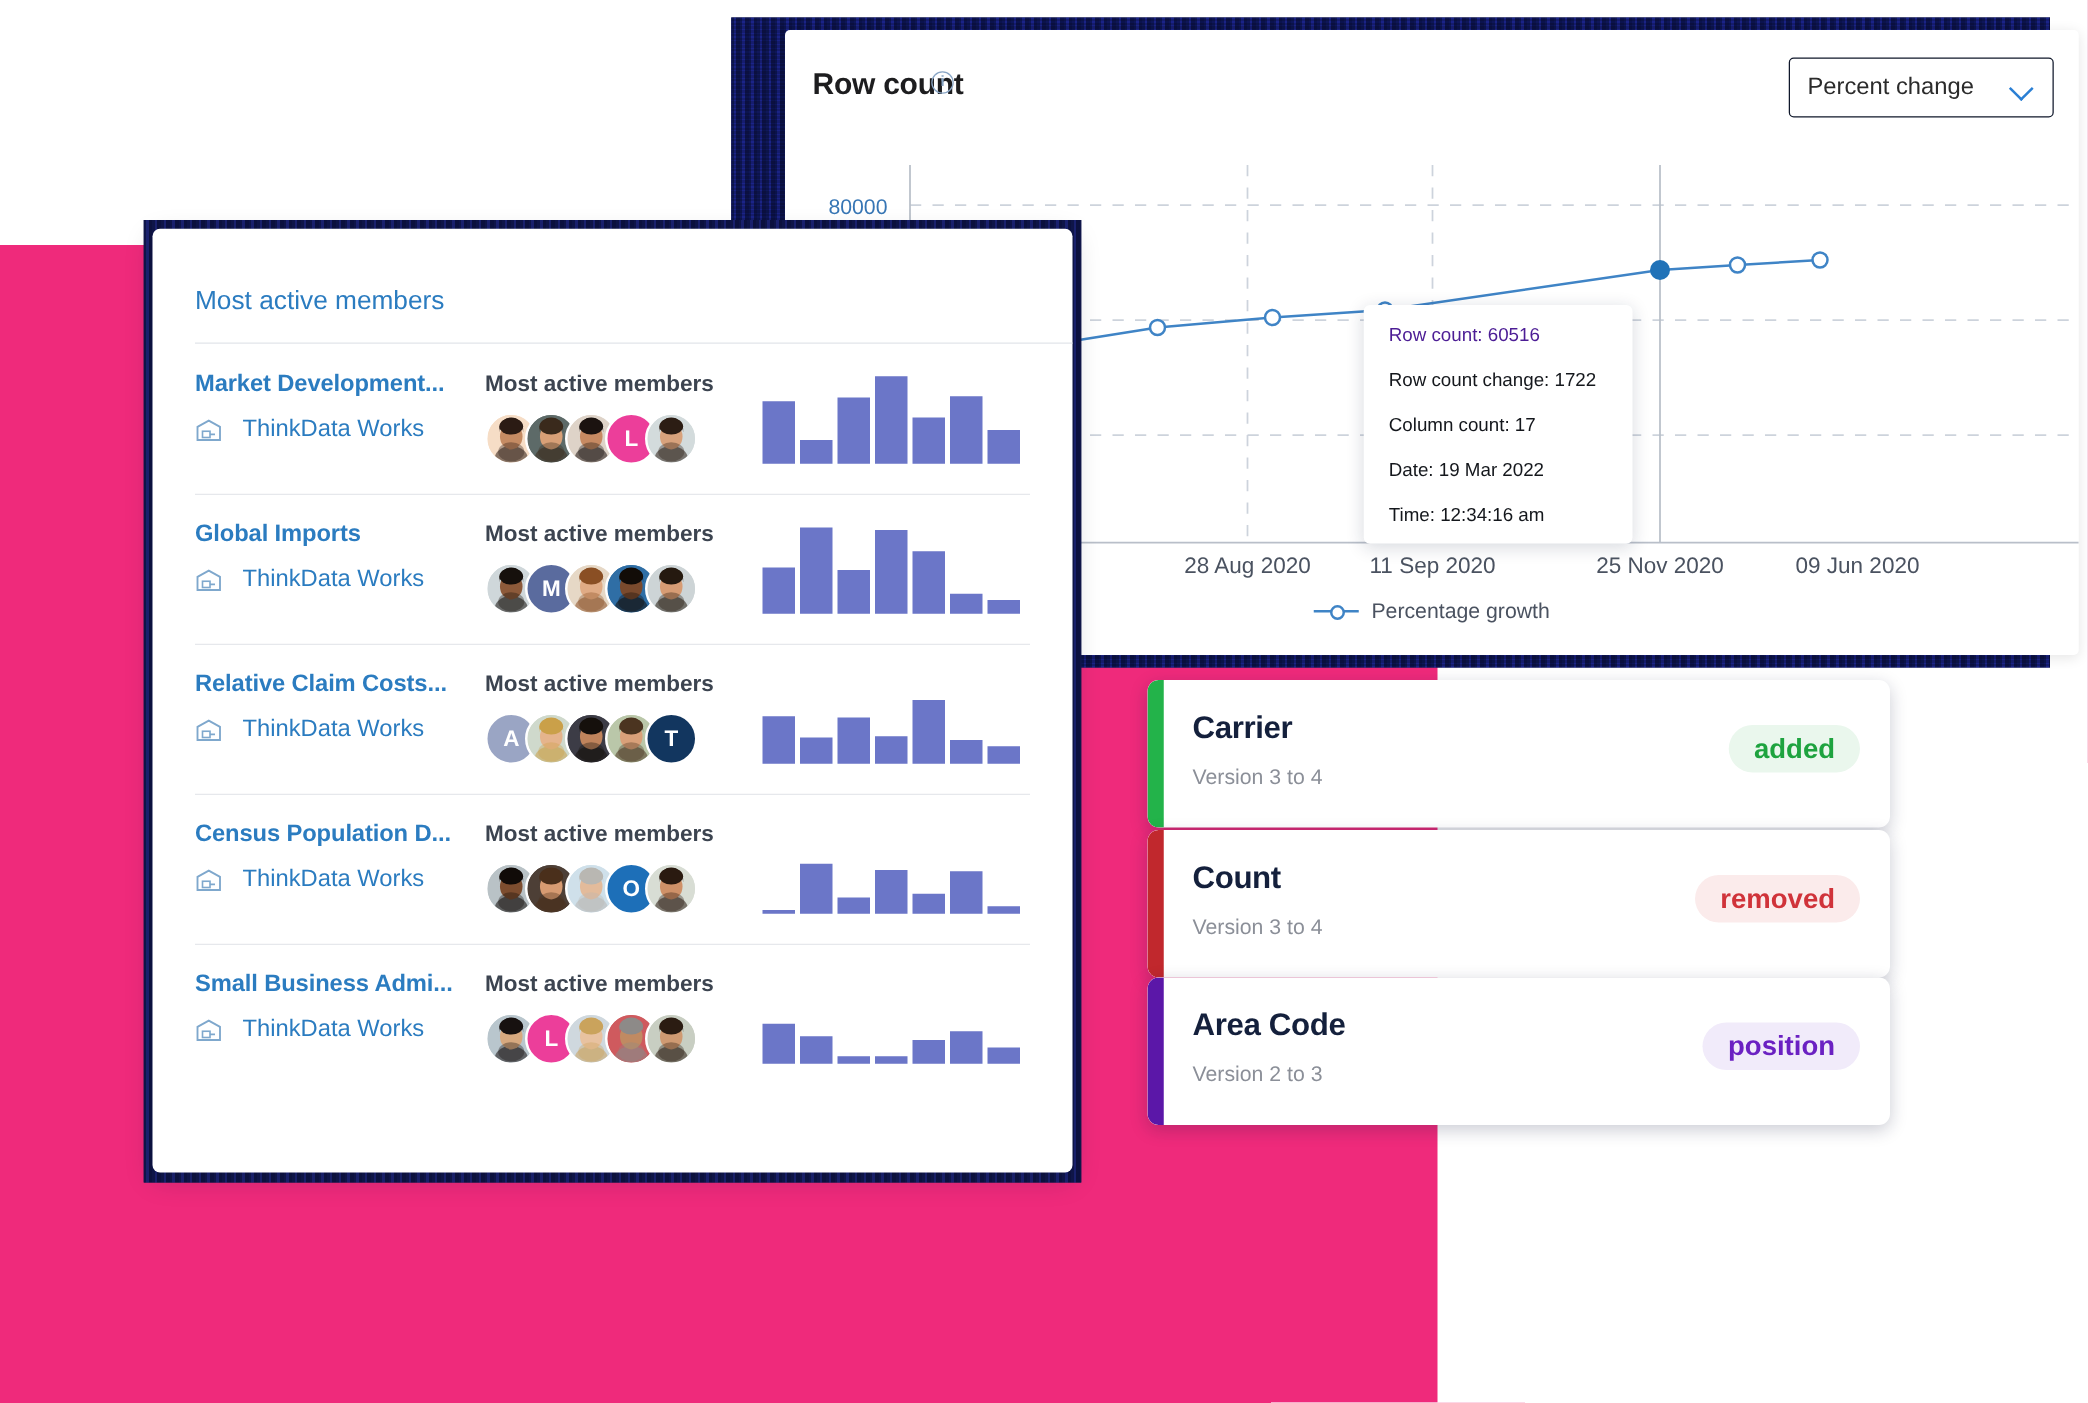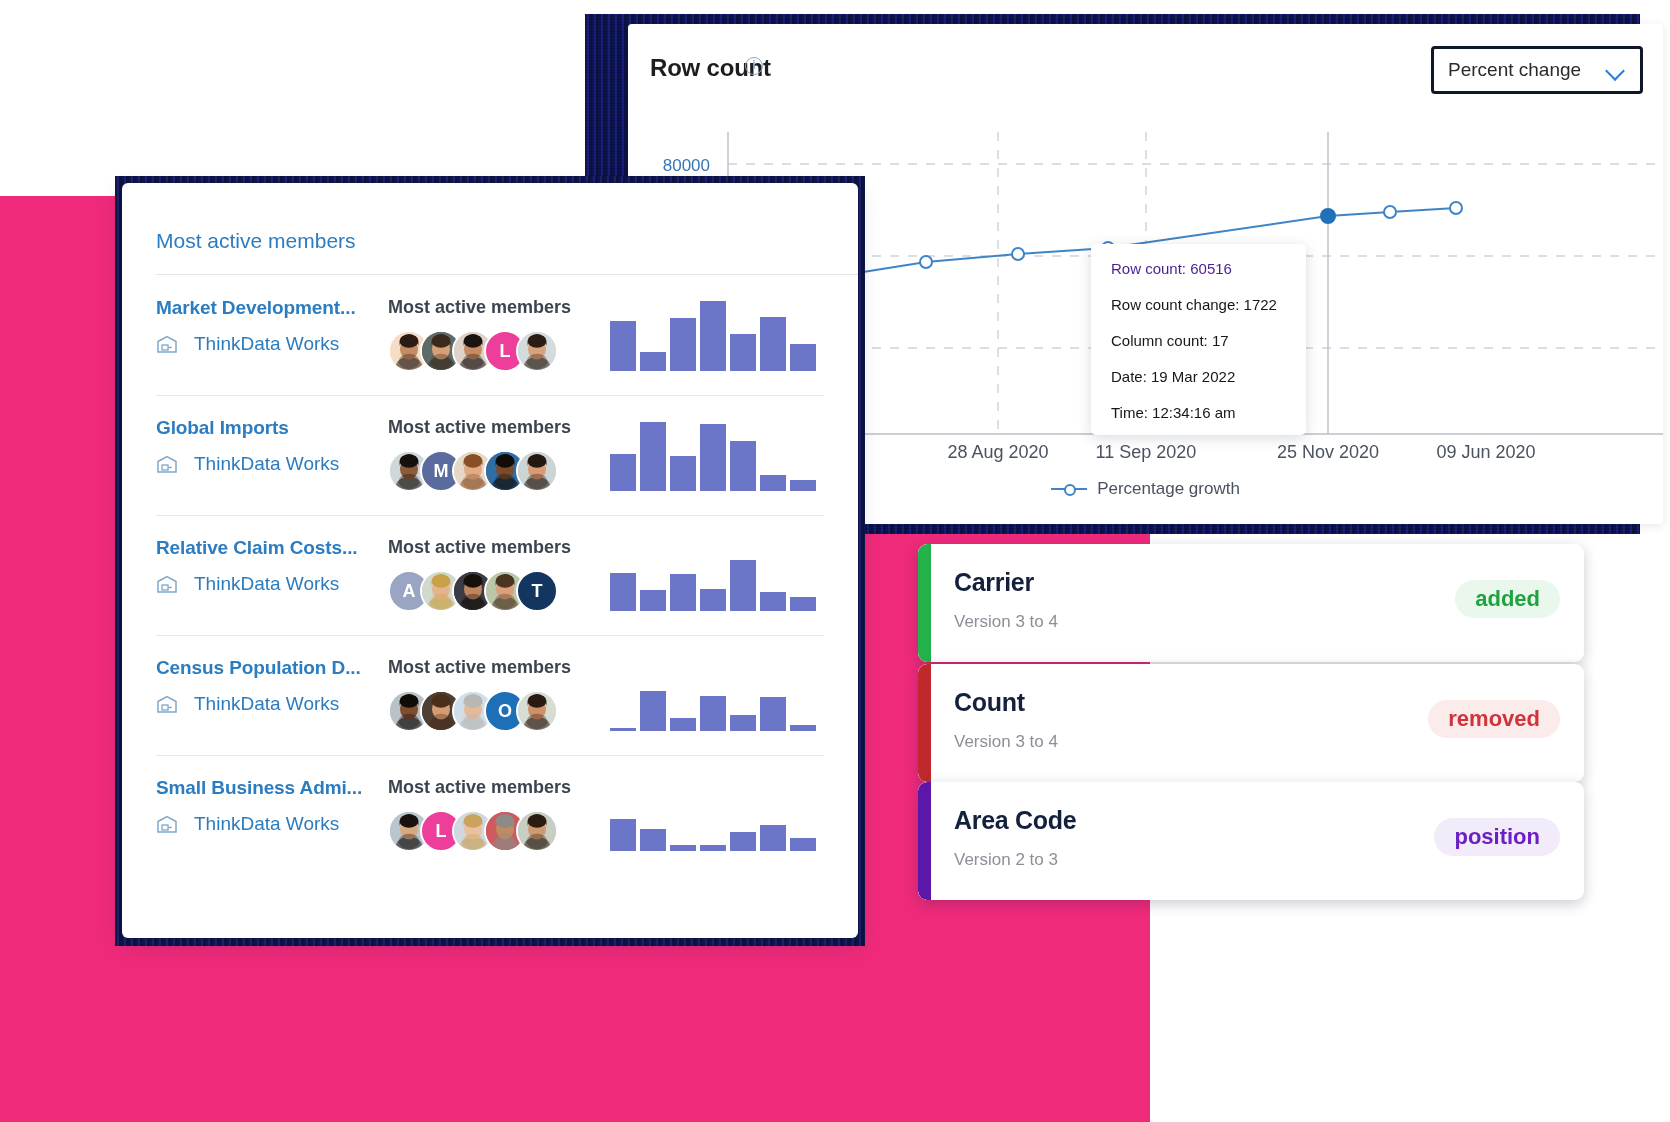--- a/index.html
+++ b/index.html
@@ -44,21 +44,21 @@
     font-size:24px; font-weight:700; color:#1d1d1f; letter-spacing:-.2px;
   }
   #info-icon {
     position:absolute; left:117px; top:33px;
     width:18px; height:18px; border-radius:50%;
     border:1.4px solid #8aa6c6; color:#8aa6c6;
     font-size:12px; line-height:15px; text-align:center; font-weight:700;
   }
   #metric-select {
     position:absolute; right:20px; top:22px;
-    width:212px; height:48px; border:3px solid #0f172a; border-radius:4px;
+    width:212px; height:48px; border:1px solid #0f172a; border-radius:4px;
     background:#fff; display:flex; align-items:center; padding:0 14px;
   }
   #metric-select-label { font-size:19px; color:#2b2b2b; flex:1; }
   #metric-chevron { width:20px; height:20px; position:relative; }
   #metric-chevron::before{
     content:""; position:absolute; left:2px; top:4px; width:12px; height:12px;
     border-right:2.2px solid #2a7fd4; border-bottom:2.2px solid #2a7fd4;
     transform:rotate(45deg);
   }
 
@@ -141,21 +141,21 @@
     display:flex; align-items:center; justify-content:center;
     color:#fff; font-size:18px; font-weight:600;
   }
   .avatar .face { position:absolute; inset:0; }
 
   .ds-spark { position:absolute; right:0; top:24px; width:214px; height:72px; }
   .ds-spark .bar { position:absolute; bottom:0; width:26px; background:#6b76c8; }
 
   
   .vcard {
-    position:absolute; width:666px; height:118px; background:#fff; border-radius:9px;
+    position:absolute; width:594px; height:118px; background:#fff; border-radius:9px;
     box-shadow:0 4px 14px rgba(20,25,60,.22); overflow:hidden;padding-left:30px;
   }
   .vcard .stripe { position:absolute; left:0; top:0; bottom:0; width:13px; border-radius:9px 0 0 9px; }
   .vcard .vtitle { position:absolute; left:36px; top:24px; font-size:25px; font-weight:700; color:#14203c; letter-spacing:-.3px; }
   .vcard .vsub { position:absolute; left:36px; top:68px; font-size:17px; color:#8b8f98; }
   .vcard .vbadge {
     position:absolute; right:24px; top:36px; height:38px; border-radius:19px;
     display:flex; align-items:center; padding:0 20px; font-size:22px; font-weight:700;
   }
   #vcard-0 { left:918px; top:544px; }

